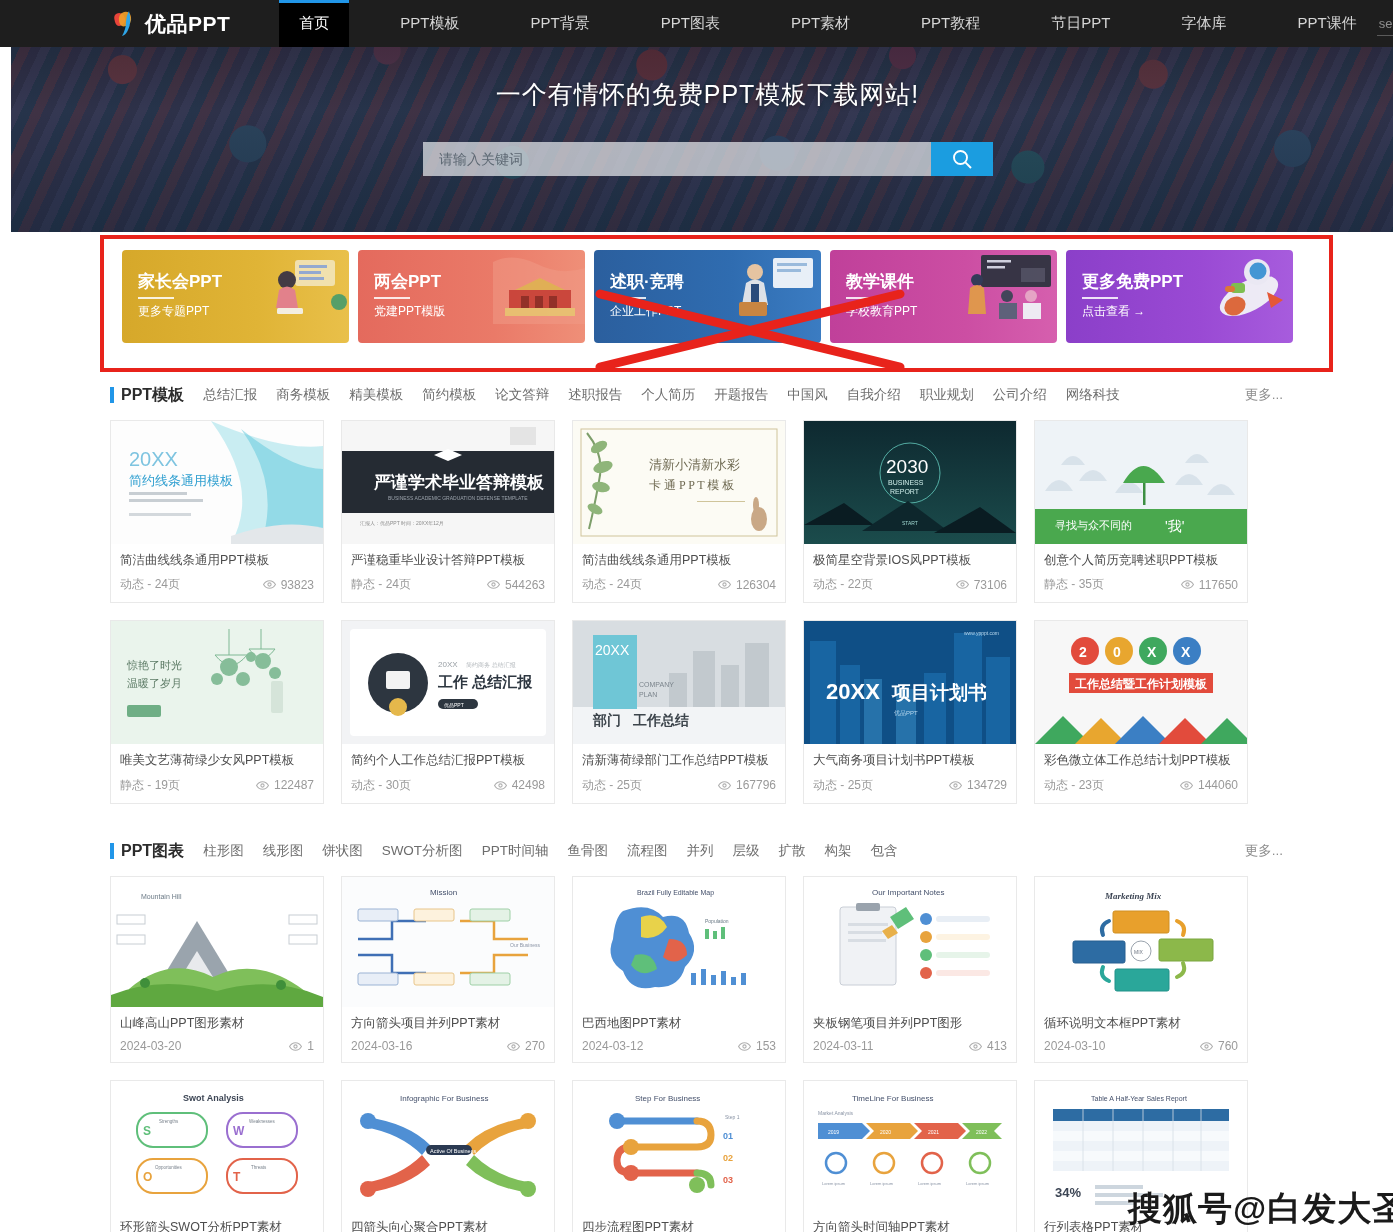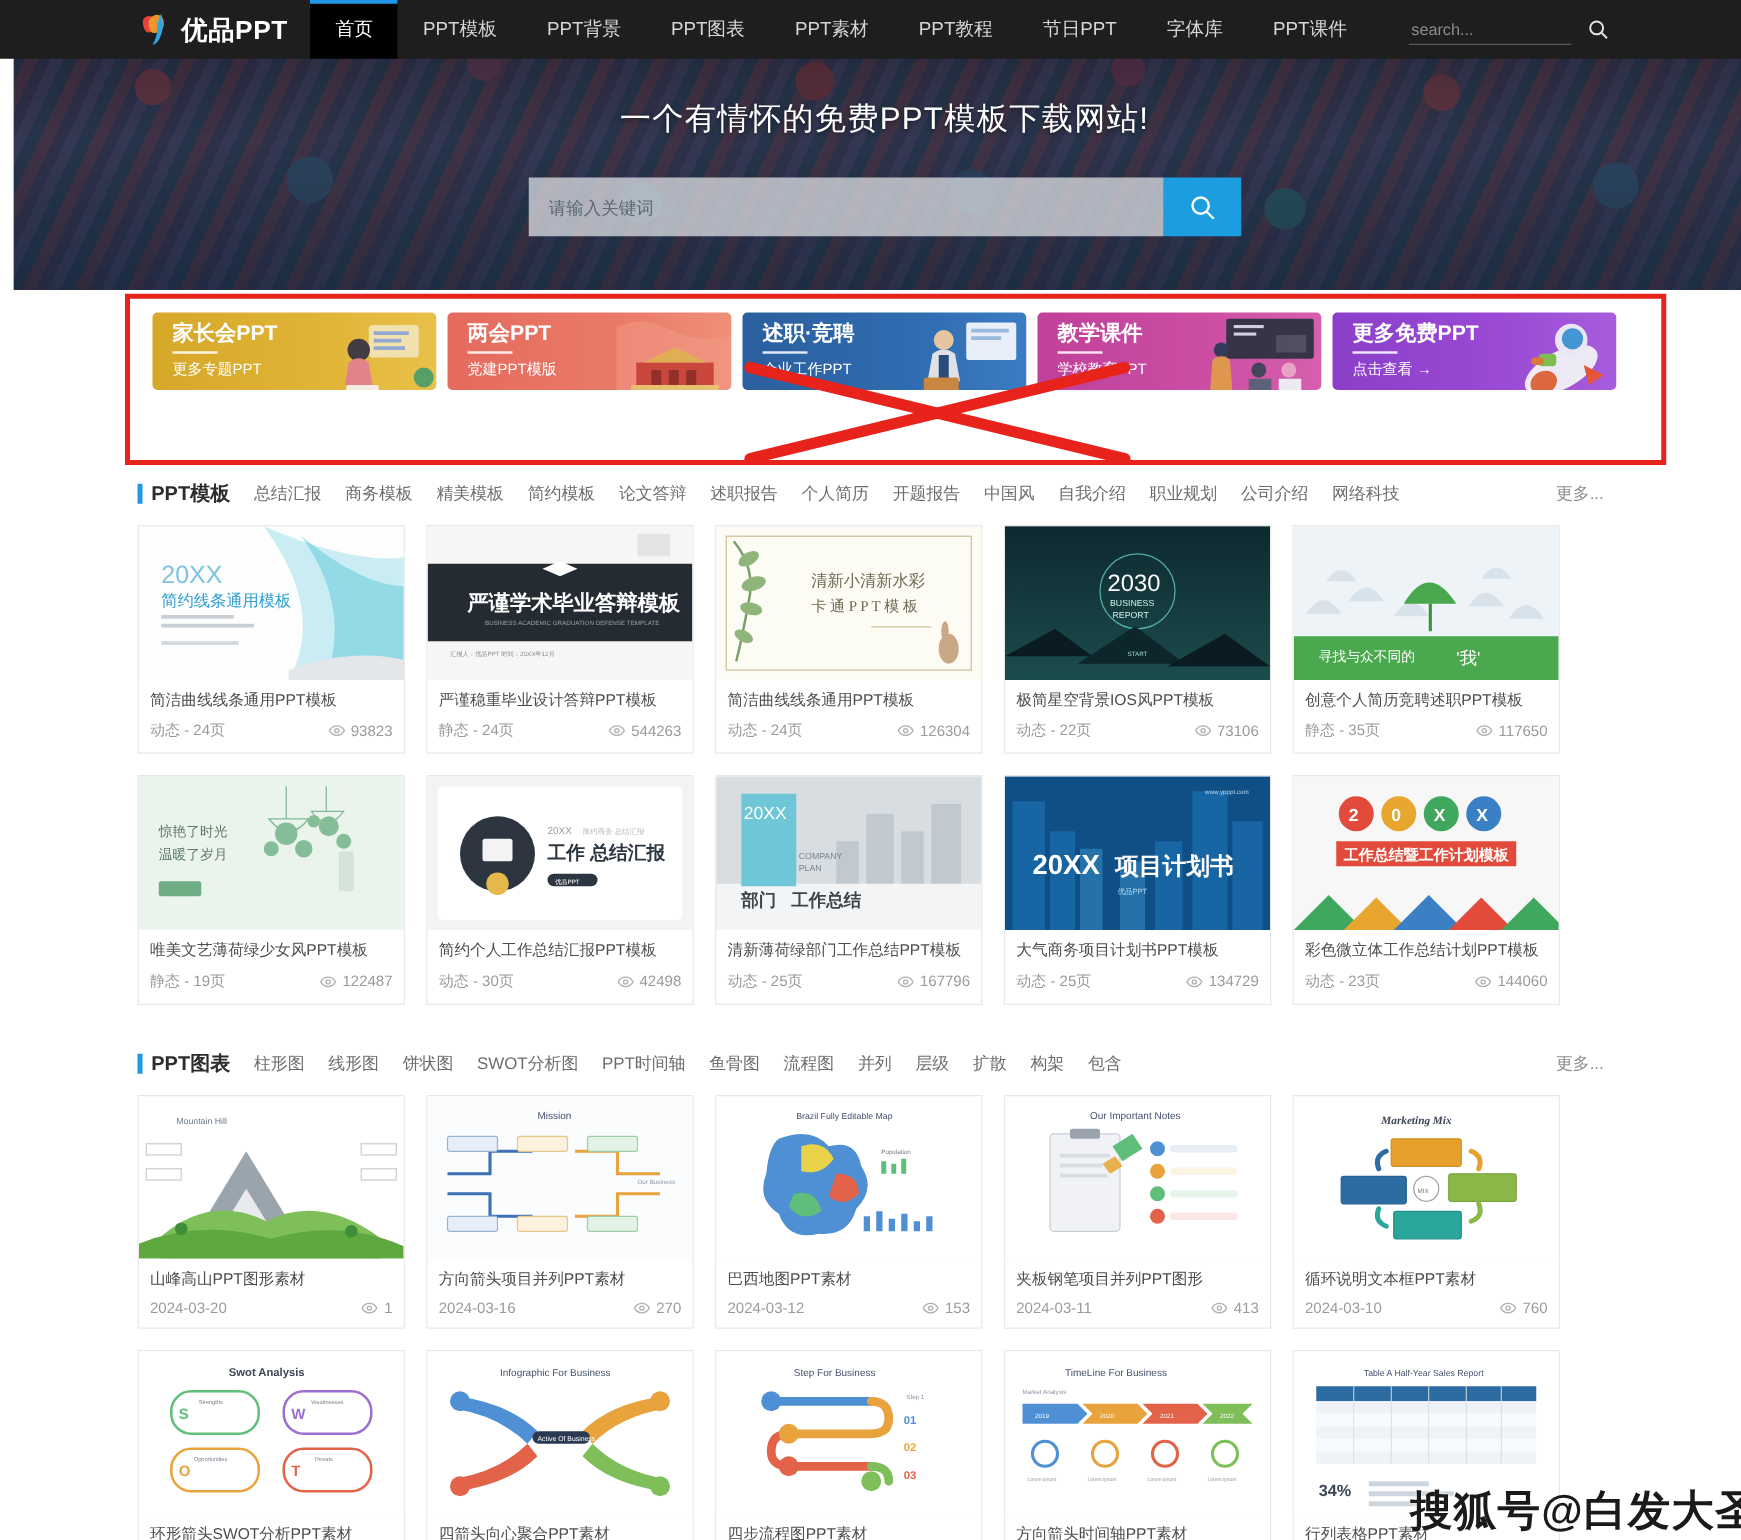--- a/index.html
+++ b/index.html
@@ -25,21 +25,21 @@
     width: 26px; height: 30px; position: relative; display: block;
   }
   .logo-text {
     color: #ffffff; font-size: 21px; font-weight: bold; letter-spacing: .5px;
     white-space: nowrap;
   }
   .nav-items { display: flex; align-items: stretch; }
   .nav-item {
     display: flex; align-items: center; 
     padding: 0 20px; color: #d6d6d6; font-size: 15px; white-space: nowrap;
-    cursor: pointer; position: relative;
+    cursor: pointer; position: relative; margin-left: 31px;
   }
   .nav-item.active {
     background: #000000; color: #ffffff;
   }
   .nav-item.active::before {
     content: ""; position: absolute; top: 0; left: 0; right: 0; height: 3px;
     background: #2196e8;
   }
   .nav-search {
     margin-left: auto; display: flex; align-items: center; gap: 10px;
@@ -83,21 +83,21 @@
     content: ""; position: absolute; inset: 0;
     background: linear-gradient(180deg, rgba(10,12,22,.45) 0%, rgba(20,40,60,.30) 48%, rgba(10,30,50,.48) 100%);
   }
   .hero-title {
     position: absolute; top: 78px; left: 0; width: 1393px;
     text-align: center; color: #ffffff; font-size: 25px; letter-spacing: 1px;
     text-shadow: 0 1px 4px rgba(0,0,0,.55);
   }
   .hero-search {
     position: absolute; top: 142px; left: 412px;
-    width: 570px; height: 47px; display: flex;
+    width: 570px; height: 34px; display: flex;
   }
   .hero-search-input {
     flex: 1; border: none; background: rgba(228,232,236,.72);
     padding: 0 16px; font-size: 14px; color: #3b4450;
     font-family: inherit; outline: none;
   }
   .hero-search-input::placeholder { color: #5d6873; }
   .hero-search-btn {
     width: 62px; background: #1b9de0; border: none; cursor: pointer;
     display: flex; align-items: center; justify-content: center;
@@ -106,21 +106,21 @@
   
   .promo-section {
     position: absolute; top: 232px; left: 0; width: 1393px; height: 140px;
     background: #ffffff;
   }
   .promo-row {
     position: absolute; top: 18px; left: 122px;
     display: flex; gap: 9px;
   }
   .promo-card {
-    width: 227px; height: 62px; border-radius: 4px;
+    width: 227px; height: 93px; border-radius: 4px;
     position: relative; overflow: hidden; cursor: pointer;
     display: flex; flex-direction: column; justify-content: center;
     padding-left: 16px;
   }
   .promo-card .p-title {
     color: #ffffff; font-size: 17px; font-weight: bold; position: relative; z-index: 2;
     line-height: 1.1;
   }
   .promo-card .p-rule {
     width: 36px; height: 2px; background: rgba(255,255,255,.85);

